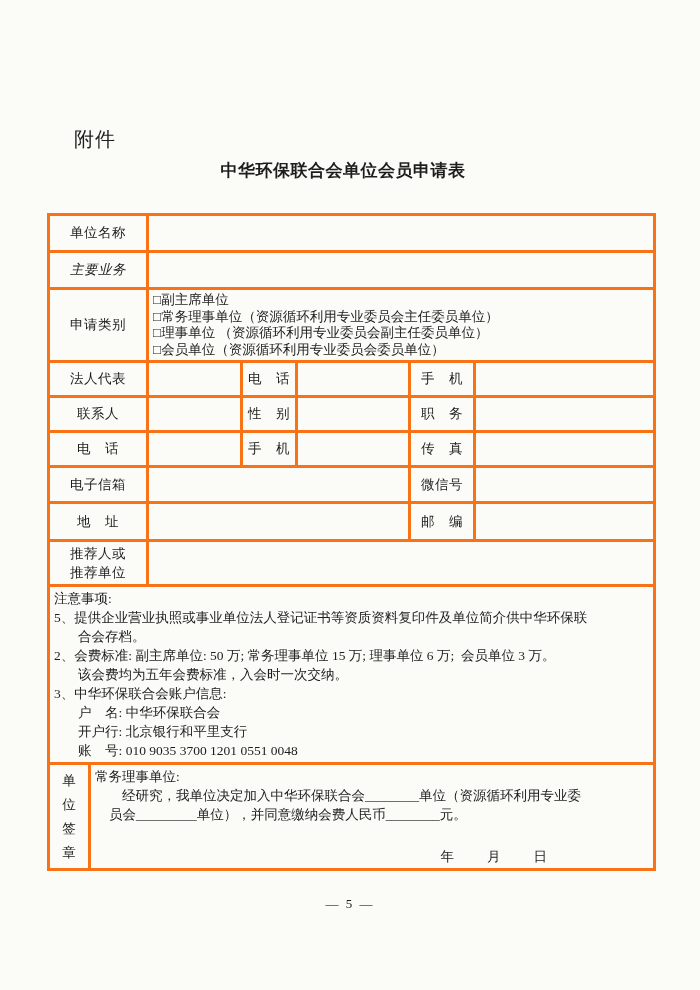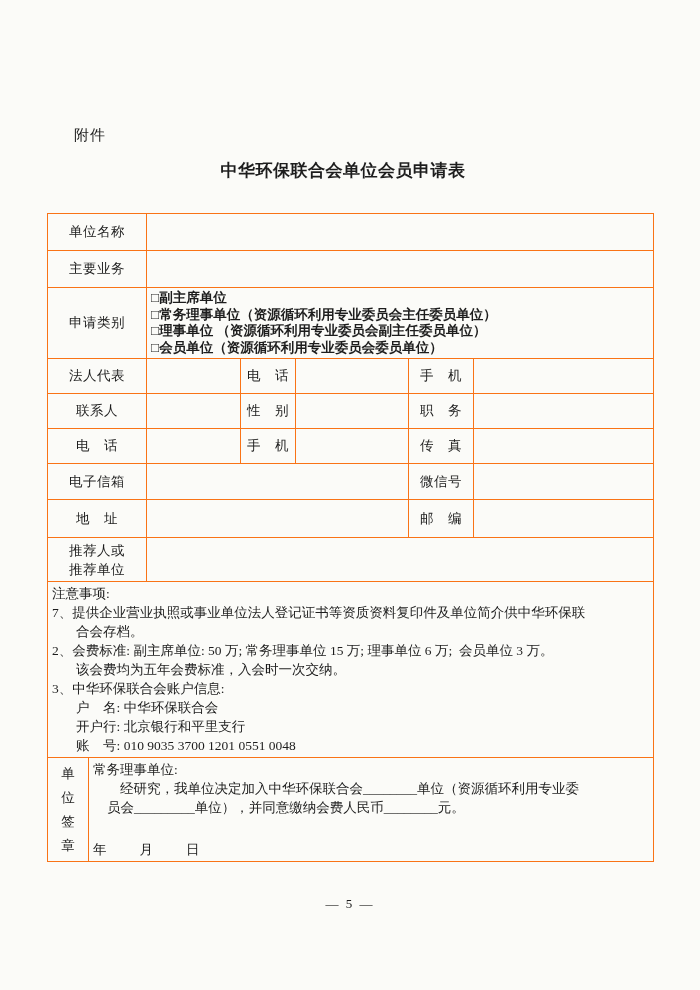--- a/index.html
+++ b/index.html
@@ -8,68 +8,68 @@
     background: #fbfbf8;
     font-family: "Liberation Serif", "DejaVu Serif", serif;
     color: #1d1d1d;
     position: relative;
     overflow: hidden;
   }
   .page { position: absolute; inset: 0; }
 
   .attachment {
     position: absolute; left: 74px; top: 126px;
-    font-size: 15px; letter-spacing: 1px;
+    font-size: 20px; letter-spacing: 1px;
   }
   .title-block { position: absolute; left: 0; top: 158px; width: 648px; text-align: center; padding-left: 38px; }
   .title-line {
     font-size: 17px; font-weight: 700; line-height: 26px; letter-spacing: 0.5px;
   }
 
   table.form {
     position: absolute; left: 47px; top: 213px;
     width: 606px; border-collapse: collapse; table-layout: fixed;
     font-size: 13.5px;
   }
   table.form td {
-    border: 1px solid #f97316;
+    border: 3px solid #f97316;
     vertical-align: middle;
     padding: 2px 4px;
   }
   td.lbl { text-align: center; letter-spacing: 0.5px; }
   td.val { }
 
   tr.r-name td { height: 37px; }
-  tr.r-biz  td { height: 37px; }
+  tr.r-biz  td { height: 37px; font-style: italic; }
   tr.r-cat  td { height: 64px; }
   tr.r-c    td { height: 35px; }
   tr.r-email td { height: 36px; }
   tr.r-addr  td { height: 38px; }
   tr.r-rec   td { height: 44px; }
 
-  td.cat-cell { padding: 3px 6px; font-weight: bold; }
+  td.cat-cell { padding: 3px 6px; }
   .cat-option { line-height: 16.5px; white-space: nowrap; }
 
   .two-line-lbl { line-height: 19px; }
 
   td.notes-cell { vertical-align: top; padding: 4px 6px 6px 6px; height: 162px; }
   .note-line { line-height: 19px; white-space: pre; }
   .note-line.indent { padding-left: 24px; }
   .note-line.sub { padding-left: 24px; }
 
   tr.r-sig td { height: 104px; }
   td.sig-lbl {
     text-align: center; vertical-align: middle;
     white-space: pre-line; line-height: 24px; padding: 0;
   }
   td.sig-cell { vertical-align: top; padding: 5px 8px; }
   .sig-salutation { line-height: 19px; }
   .sig-body1 { line-height: 19px; text-indent: 2em; }
   .sig-body2 { line-height: 19px; margin-left: 14px; }
-  .sig-date { margin-top: 24px; padding-right: 100px; letter-spacing: 2px; }
+  .sig-date { margin-top: 24px; text-align: right; padding-right: 100px; letter-spacing: 2px; }
 
   td.footer-cell { vertical-align: top; padding: 3px 6px; height: 42px; }
   .footer-line { line-height: 19px; }
 
   .page-number {
     position: absolute; left: 0; top: 896px; width: 700px;
     text-align: center; font-size: 13px; letter-spacing: 2px;
   }
 </style>
 </head>
@@ -158,21 +158,21 @@
 
     <tr class="r-rec">
       <td colspan="2" class="lbl two-line-lbl" style="white-space: pre-line;">推荐人或
 推荐单位</td>
       <td colspan="5" class="val"></td>
     </tr>
 
     <tr>
       <td colspan="7" class="notes-cell">
         <div class="note-line">注意事项:</div>
-        <div class="note-line">7、提供企业营业执照或事业单位法人登记证书等资质资料复印件及单位简介供中华环保联</div>
+        <div class="note-line">5、提供企业营业执照或事业单位法人登记证书等资质资料复印件及单位简介供中华环保联</div>
         <div class="note-line indent">合会存档。</div>
         <div class="note-line">2、会费标准: 副主席单位: 50 万; 常务理事单位 15 万; 理事单位 6 万;  会员单位 3 万。</div>
         <div class="note-line indent">该会费均为五年会费标准，入会时一次交纳。</div>
         <div class="note-line">3、中华环保联合会账户信息:</div>
         <div class="note-line sub">户　名: 中华环保联合会</div>
         <div class="note-line sub">开户行: 北京银行和平里支行</div>
         <div class="note-line sub">账　号: 010 9035 3700 1201 0551 0048</div>
       </td>
     </tr>
 

